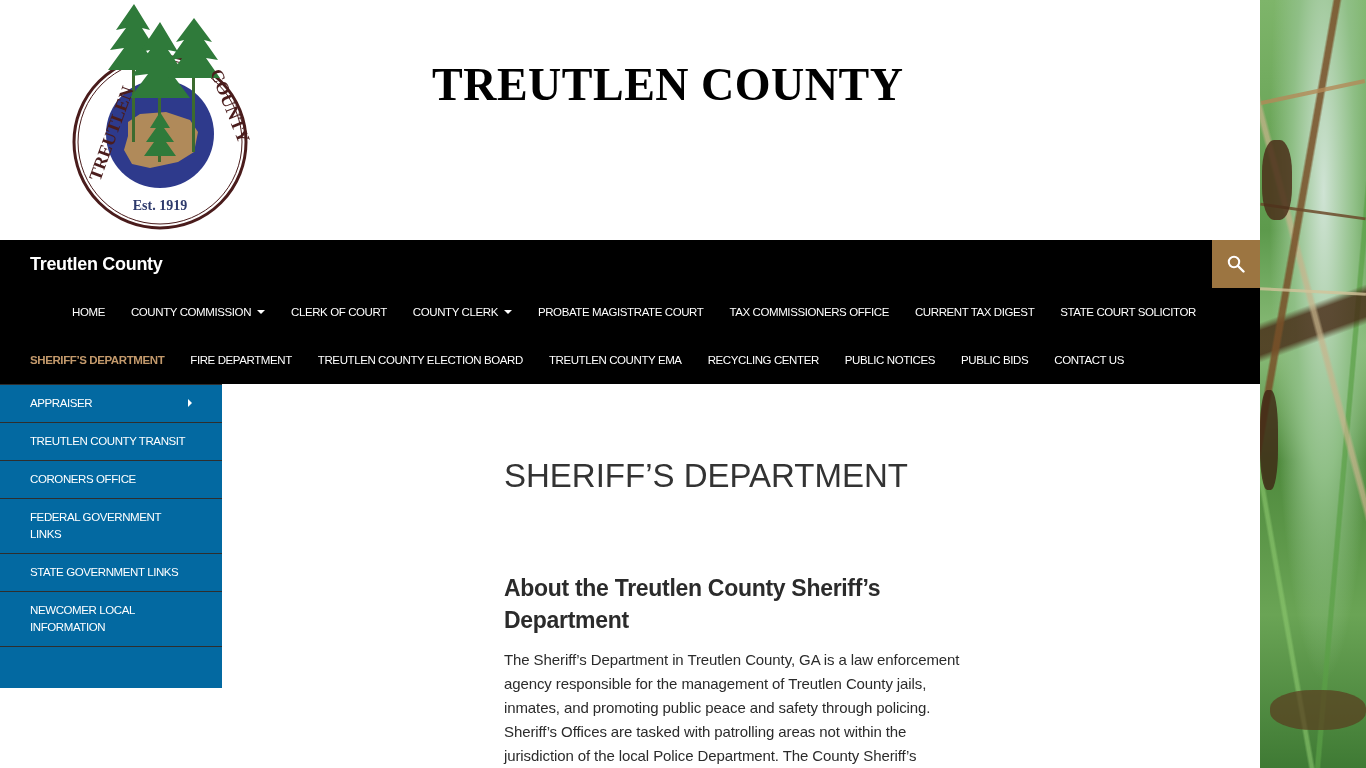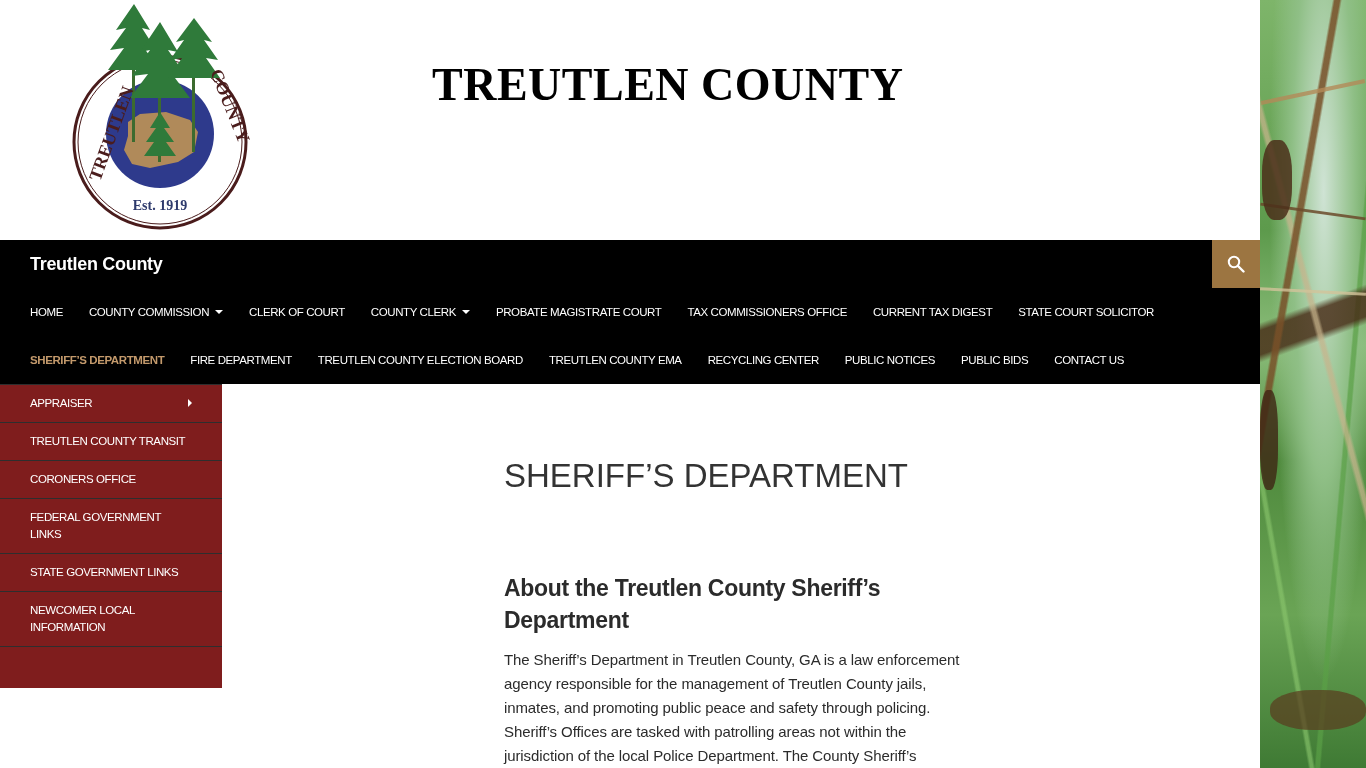--- a/index.html
+++ b/index.html
@@ -38,34 +38,34 @@
     .navbar { position: absolute; left: 0; top: 240px; width: 1260px; height: 144px; background: #000; }
     .site-title {
       position: absolute; left: 30px; top: 14px; font-size: 18px; font-weight: bold; color: #fff;
       text-decoration: none; letter-spacing: -0.3px;
     }
     .search-toggle {
       position: absolute; left: 1212px; top: 0; width: 48px; height: 48px; background: #9c7541;
       display: flex; align-items: center; justify-content: center; cursor: pointer;
     }
     .menu-row { position: absolute; left: 30px; display: flex; align-items: center; height: 48px; }
-    .menu-row.row1 { top: 48px; }
+    .menu-row.row1 { top: 48px; margin-left: 42px; }
     .menu-row.row2 { top: 96px; }
     .menu-item {
       color: #fff; font-size: 11.5px; text-transform: uppercase; margin-right: 26px;
       letter-spacing: -0.4px; white-space: nowrap; display: flex; align-items: center; cursor: pointer;
     }
     .menu-item.active { color: #c49a6c; font-weight: bold; }
     .caret {
       display: inline-block; width: 0; height: 0; margin-left: 6px;
       border-left: 4px solid transparent; border-right: 4px solid transparent; border-top: 4px solid #fff;
     }
 
     
-    .sidebar { position: absolute; left: 0; top: 384px; width: 222px; height: 304px; background: #7f1d1d; }
+    .sidebar { position: absolute; left: 0; top: 384px; width: 222px; height: 304px; background: #0369a1; }
     .side-item {
       display: block; color: #fff; font-size: 11.5px; text-transform: uppercase; letter-spacing: -0.4px;
       padding: 10px 30px 10px 30px; border-bottom: 1px solid #2e2e2e; line-height: 17px; position: relative;
       cursor: pointer;
     }
     .side-item:first-child { border-top: 1px solid #2e2e2e; }
     .side-arrow {
       position: absolute; right: 30px; top: 14px; width: 0; height: 0;
       border-top: 4px solid transparent; border-bottom: 4px solid transparent; border-left: 4px solid #fff;
     }

